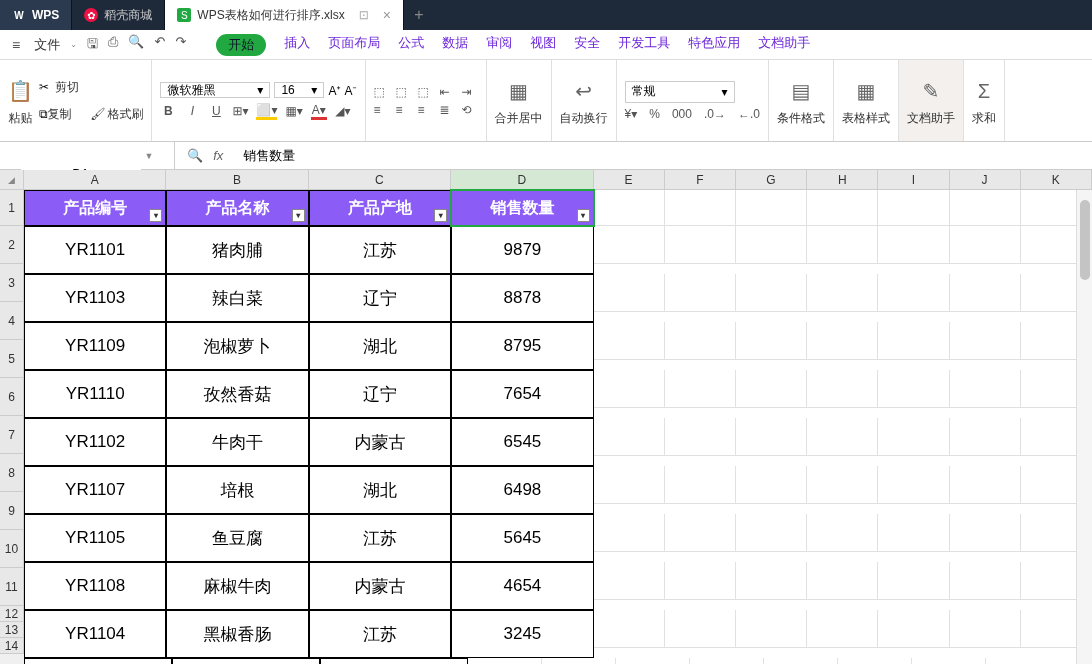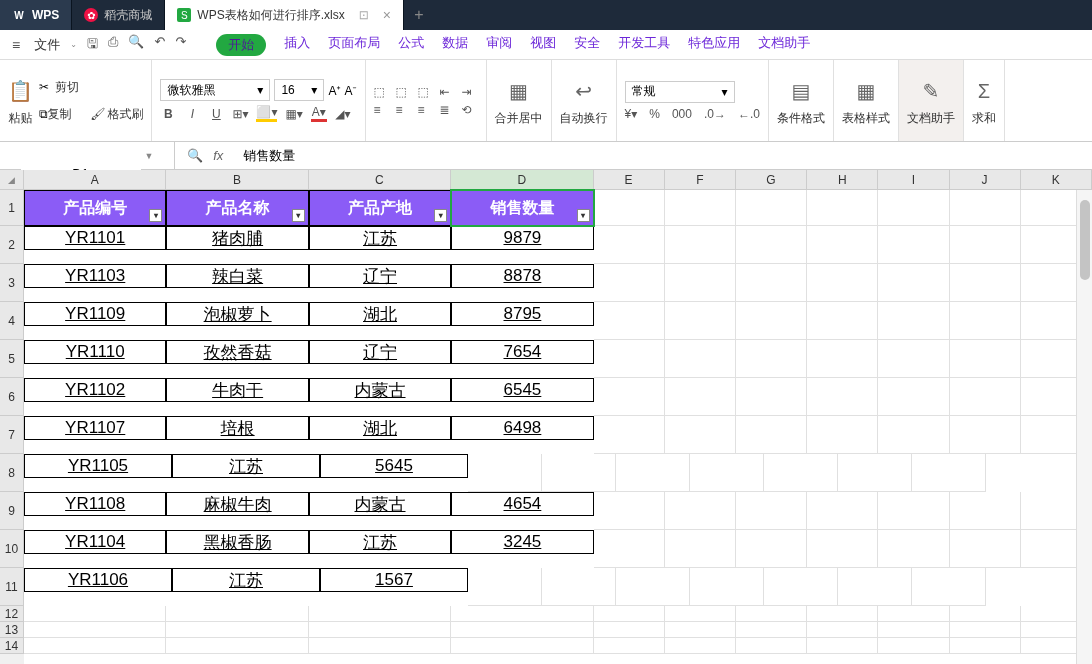--- a/index.html
+++ b/index.html
@@ -14,29 +14,29 @@
 .titlebar .newtab { width: 30px; display: flex; align-items: center; justify-content: center; color: #888; cursor: pointer; font-size: 16px; }
 
 .menubar { height: 30px; background: #fff; border-bottom: 1px solid #ddd; display: flex; align-items: center; padding: 0 8px; font-size: 13px; }
 .menubar .left { display: flex; align-items: center; gap: 4px; }
 .menubar .hamb { font-size: 14px; color: #555; padding: 0 4px; }
 .menubar .file { padding: 0 6px; color: #333; }
 .menubar .down { font-size: 8px; color: #888; }
 .menubar .qat { display: flex; gap: 10px; color: #555; font-size: 13px; padding: 0 10px; }
 .menubar .tabs { display: flex; gap: 18px; margin-left: 20px; }
 .menubar .tabs .mt { color: #6d28d9; cursor: pointer; }
-.menubar .tabs .mt.active { background: #22a841; color: #4c1d95; padding: 2px 12px; border-radius: 11px; }
+.menubar .tabs .mt.active { background: #22a841; color: #0f172a; padding: 2px 12px; border-radius: 11px; }
 
 .ribbon { height: 82px; background: #fff; border-bottom: 1px solid #ccc; display: flex; font-size: 12px; }
 .rgroup { border-right: 1px solid #e0e0e0; padding: 4px 8px; display: flex; flex-direction: column; justify-content: center; gap: 4px; }
 .rgroup.big { align-items: center; justify-content: space-around; padding: 6px 8px; }
 .rrow { display: flex; align-items: center; gap: 6px; }
 .rrow span.lbl { color: #333; }
 .fontbox { display: flex; align-items: center; gap: 4px; }
-.fontsel { border: 1px solid #ccc; height: 22px; padding: 0 6px; font-size: 12px; display: flex; align-items: center; justify-content: space-between; }
+.fontsel { border: 1px solid #ccc; height: 16px; padding: 0 6px; font-size: 12px; display: flex; align-items: center; justify-content: space-between; }
 .fontsel.name { width: 110px; }
 .fontsel.size { width: 50px; }
 .fontbtns { display: flex; gap: 8px; align-items: center; color: #555; }
 .fontbtns .fb { cursor: pointer; min-width: 16px; text-align: center; }
 .alignbox { display: flex; gap: 6px; color: #555; }
 .alignbox .ab { width: 16px; cursor: pointer; }
 .stackbtn { display: flex; flex-direction: column; align-items: center; gap: 2px; color: #333; cursor: pointer; }
 .stackbtn .sicn { font-size: 20px; height: 34px; display: flex; align-items: center; color: #666; }
 .numfmt { border: 1px solid #ccc; height: 22px; width: 110px; display: flex; align-items: center; justify-content: space-between; padding: 0 6px; font-size: 12px; }
 .numrow { display: flex; gap: 12px; color: #555; }
@@ -60,21 +60,21 @@
 .colhdr.cwd { width: 148px; }
 .colhdr.cwe { width: 74px; }
 .colhdr.sel { background: #d4e8d4; }
 .gridbody { }
 .gridrow { display: flex; }
 .cell { border-right: 1px solid #e0e0e0; border-bottom: 1px solid #e0e0e0; display: flex; align-items: center; justify-content: center; font-size: 16px; }
 .cell.cwd { width: 148px; }
 .cell.cwe { width: 74px; }
 .cell.hh { height: 36px; background: #8b5cf6; color: #fff; font-weight: bold; border: 1px solid #000; position: relative; }
 .cell.hh .fbtn { position: absolute; right: 3px; bottom: 3px; width: 13px; height: 13px; background: #fff; border: 1px solid #888; font-size: 8px; display: flex; align-items: center; justify-content: center; color: #333; }
-.cell.dd { height: 24px; border: 1px solid #000; font-size: 17px; text-decoration: underline; }
+.cell.dd { height: 48px; border: 1px solid #000; font-size: 17px; }
 .cell.sel { outline: 2px solid #22a841; outline-offset: -1px; }
 .cell.empty { height: 16px; }
 .vsb { position: absolute; right: 0; top: 190px; bottom: 0; width: 16px; background: #f5f5f5; border-left: 1px solid #ddd; }
 .vsb .thumb { position: absolute; top: 10px; left: 3px; width: 10px; height: 80px; background: #c4c4c4; border-radius: 5px; }
 </style>
 </head>
 <body>
 
 <div class="titlebar">
   <div class="tab wps">
@@ -365,20 +365,21 @@
           <div class="cell cwe" style="height: 38px;"></div>
           <div class="cell cwe" style="height: 38px;"></div>
           <div class="cell cwe" style="height: 38px;"></div>
           <div class="cell cwe" style="height: 38px;"></div>
           <div class="cell cwe" style="height: 38px;"></div>
           <div class="cell cwe" style="height: 38px;"></div>
           <div class="cell cwe" style="height: 38px;"></div>
         </div>
         <div class="gridrow">
           <div class="cell cwd dd">YR1105</div>
+          <div class="cell cwd dd">鱼豆腐</div>
           <div class="cell cwd dd">江苏</div>
           <div class="cell cwd dd">5645</div>
           <div class="cell cwe" style="height: 38px;"></div>
           <div class="cell cwe" style="height: 38px;"></div>
           <div class="cell cwe" style="height: 38px;"></div>
           <div class="cell cwe" style="height: 38px;"></div>
           <div class="cell cwe" style="height: 38px;"></div>
           <div class="cell cwe" style="height: 38px;"></div>
           <div class="cell cwe" style="height: 38px;"></div>
         </div>

